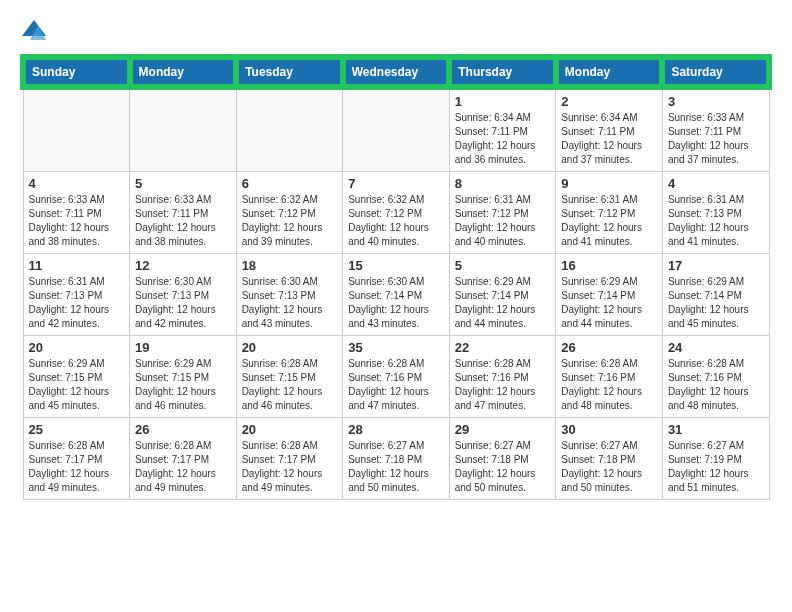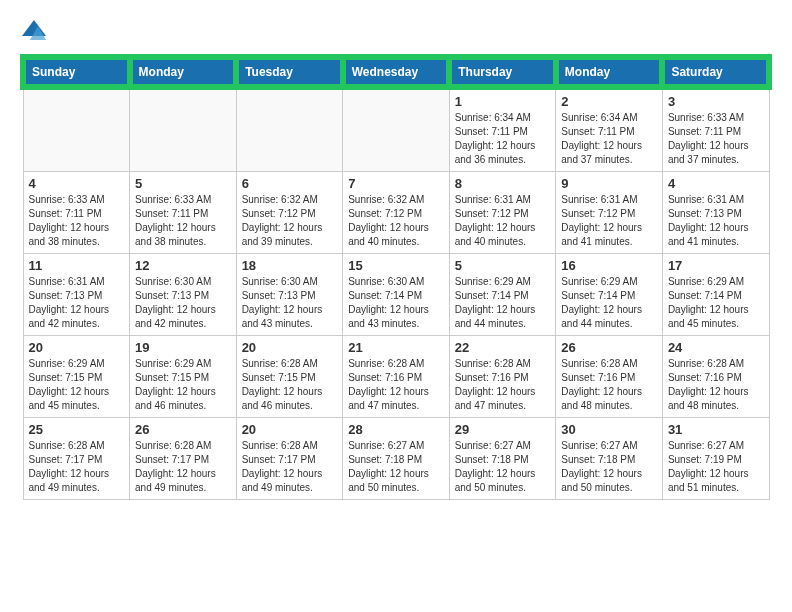--- a/index.html
+++ b/index.html
@@ -275,21 +275,21 @@
 and 46 minutes.</div>
           </td>
           <td>
             <span class="day-num">20</span>
             <div class="day-info" style="white-space: pre-line;">Sunrise: 6:28 AM
 Sunset: 7:15 PM
 Daylight: 12 hours
 and 46 minutes.</div>
           </td>
           <td>
-            <span class="day-num">21</span>
+            <span class="day-num">35</span>
             <div class="day-info" style="white-space: pre-line;">Sunrise: 6:28 AM
 Sunset: 7:16 PM
 Daylight: 12 hours
 and 47 minutes.</div>
           </td>
           <td>
             <span class="day-num">22</span>
             <div class="day-info" style="white-space: pre-line;">Sunrise: 6:28 AM
 Sunset: 7:16 PM
 Daylight: 12 hours

